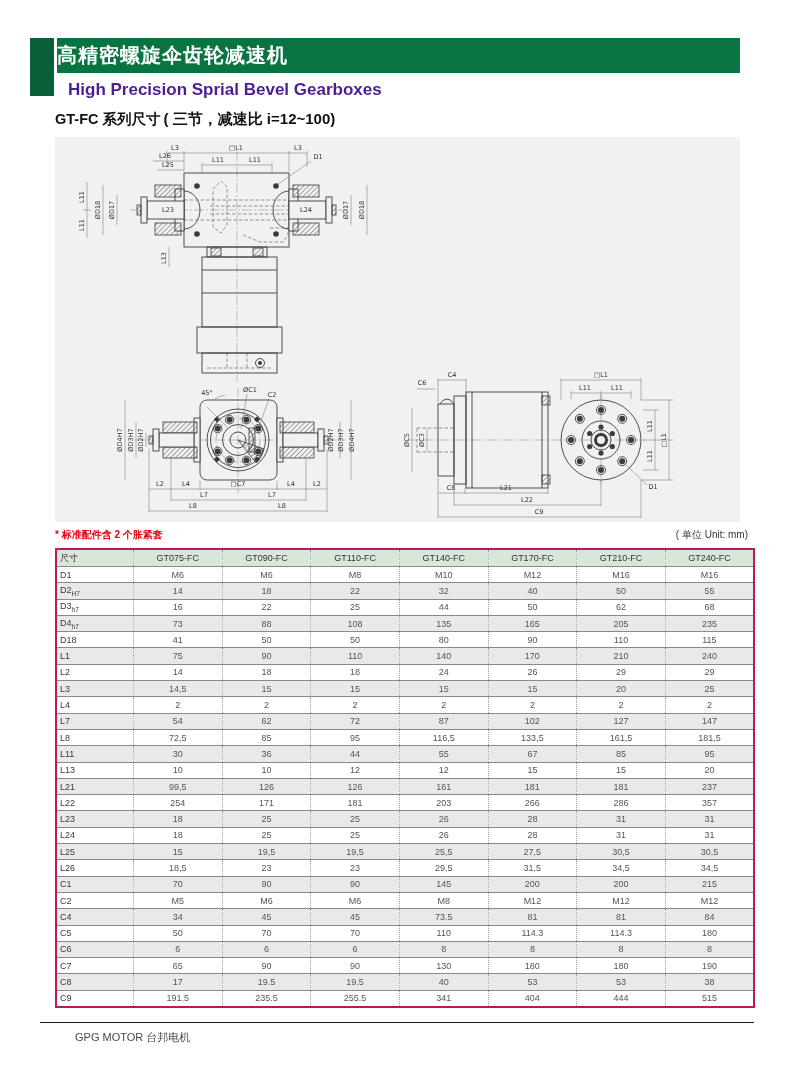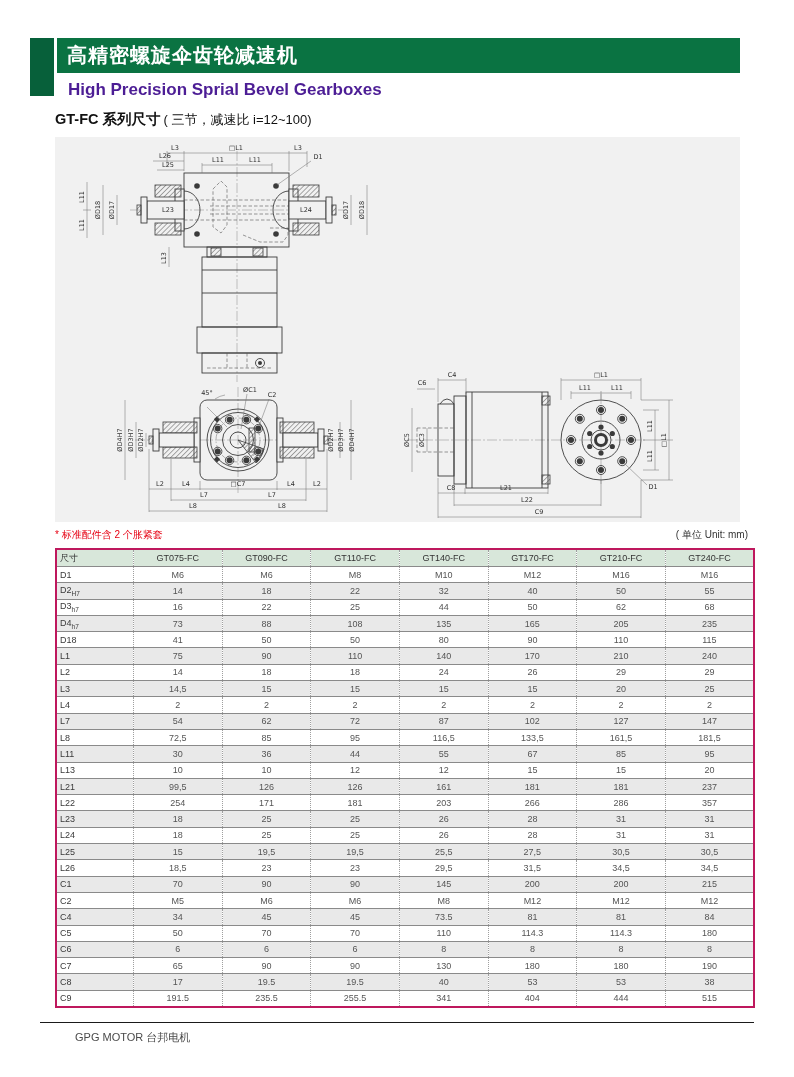--- a/index.html
+++ b/index.html
@@ -1,26 +1,26 @@
 <!DOCTYPE html>
 <html style="--green: #0a7342; --green-dark: #07603a; --green-pale: #d8e7da; --red: #e60012;"><head>
 <meta charset="utf-8">
 <style>
   html,body{margin:0;padding:0;background:#fff;}
   body{width:794px;height:1077px;position:relative;font-family:"Liberation Sans","DejaVu Sans",sans-serif;overflow:hidden;}
   .corner-block{position:absolute;left:30px;top:38px;width:24px;height:58px;background:var(--green-dark,#07603a);}
   .banner{position:absolute;left:57px;top:38px;width:683px;height:35px;background:var(--green,#0a7342);color:#fff;
-          font-size:20px;font-weight:bold;line-height:35px;padding-left:10px;box-sizing:border-box;letter-spacing:1px;}
+          font-size:20px;font-weight:bold;line-height:35px;box-sizing:border-box;letter-spacing:1px;}
   .subtitle{position:absolute;left:68px;top:80px;font-size:17px;font-weight:bold;color:#4c1d95;}
   .section-head{position:absolute;left:55px;top:110px;color:#111;}
   .section-head .t{font-size:14.5px;font-weight:bold;}
-  .section-head .n{font-size:13px;font-weight:normal;margin-left:3px;}
+  .section-head .n{font-size:15px;font-weight:bold;margin-left:3px;}
   .panel{position:absolute;left:55px;top:137px;width:685px;height:385px;background:#f1f1f1;}
   .noterow{position:absolute;left:55px;top:528px;width:693px;height:14px;font-size:10px;}
-  .noterow .red{color:var(--red,#e60012);font-weight:normal;}
+  .noterow .red{color:var(--red,#e60012);font-weight:bold;}
   .noterow .unit{position:absolute;right:0;top:0;color:#333;}
   table.dims{position:absolute;left:55px;top:548px;width:700px;border-collapse:collapse;border:2px solid #be185d;
              font-size:9px;color:#555;table-layout:fixed;}
   table.dims th,table.dims td{border-top:1px solid #8a8a8a;border-bottom:1px solid #8a8a8a;
              border-left:1px dotted #9f9f9f;border-right:1px dotted #9f9f9f;
              padding:1.5px 3px;text-align:center;height:12.3px;overflow:hidden;white-space:nowrap;font-weight:normal;}
   table.dims th{background:var(--green-pale,#d8e7da);color:#333;}
   table.dims th:first-child{width:70px;text-align:left;}
   table.dims td.lbl{text-align:left;color:#3a3a3a;}
   table.dims td.lbl sub{font-size:6.5px;}

